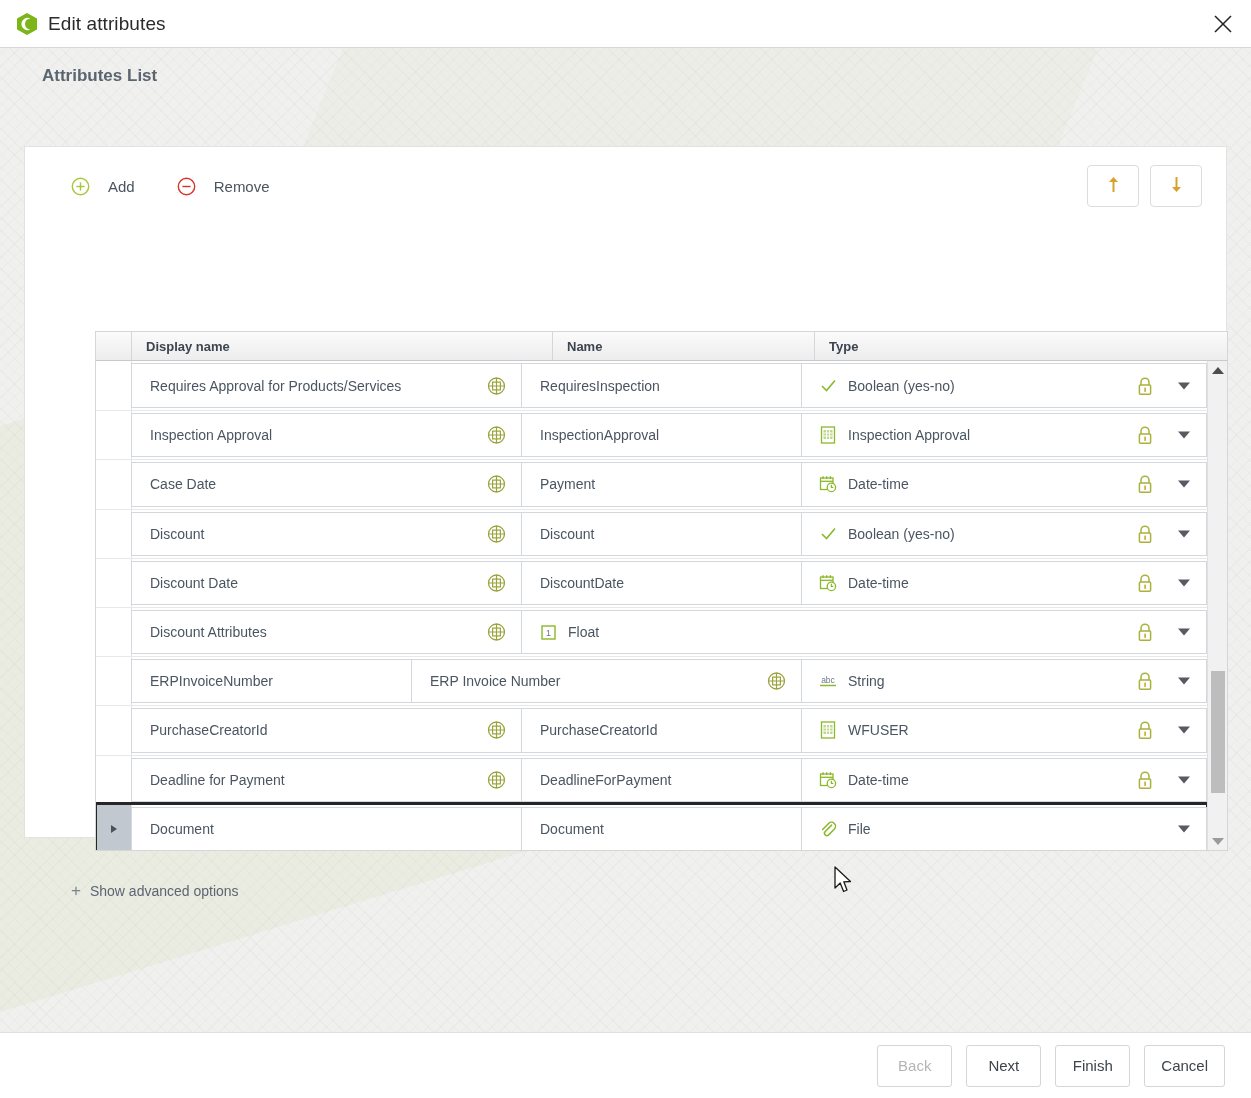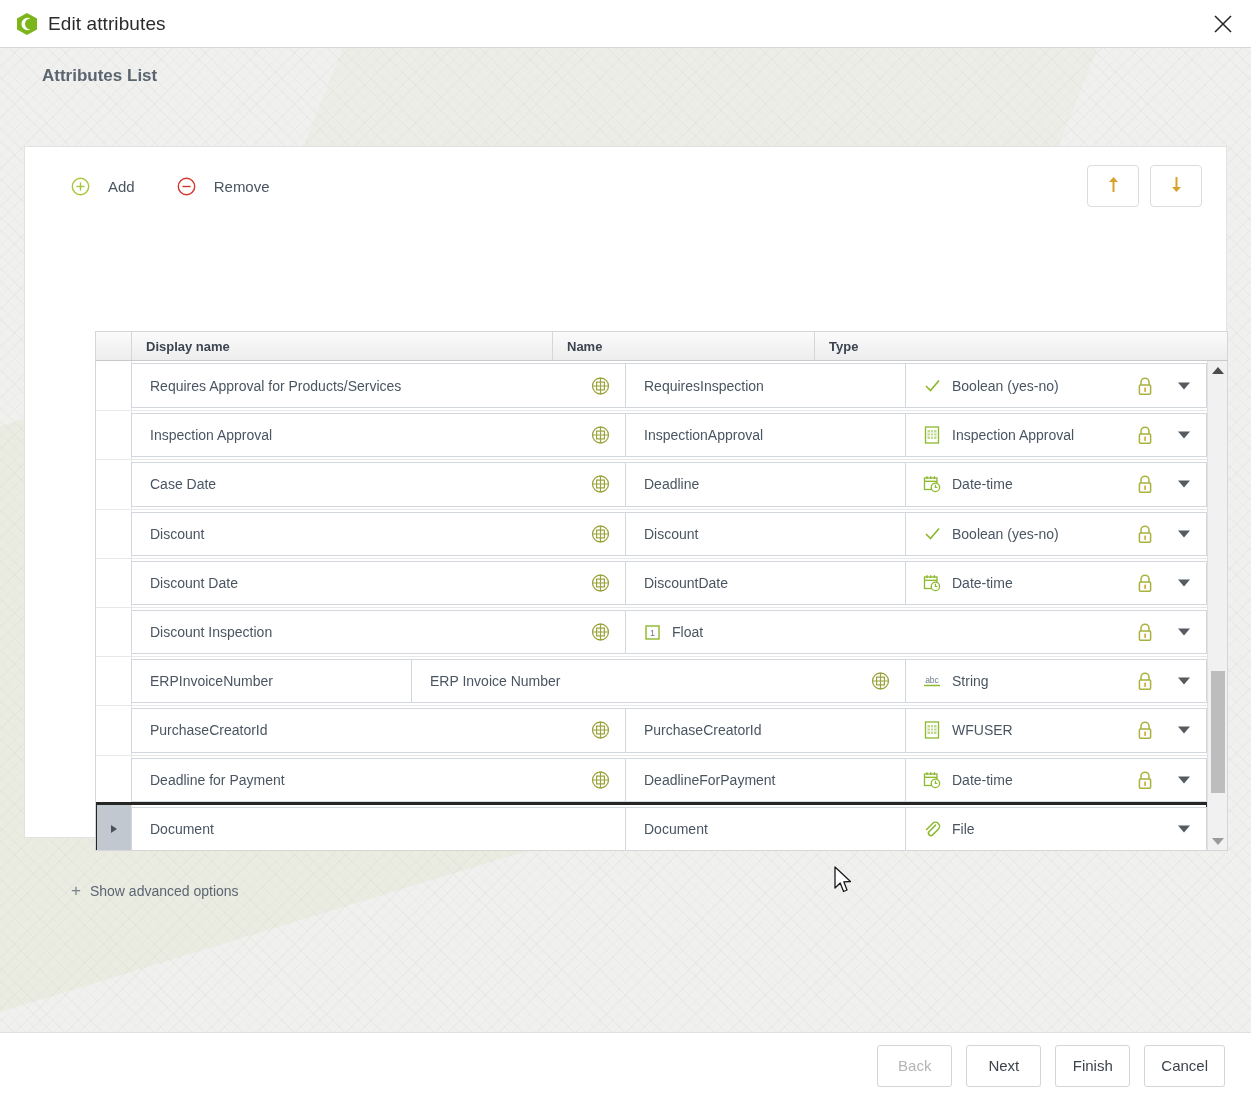--- a/index.html
+++ b/index.html
@@ -117,21 +117,21 @@
 
   .cell-sel {
     width:36px; background:#ffffff; border-right:1px solid #dfe3e8;
     display:flex; align-items:center; justify-content:center;
   }
   .cell-box {
     display:flex; align-items:center;
     border:1px solid #d3d8de; background:#fff;
     margin:2px 0; position:relative;
   }
-  .cell-disp { width:495px; padding-left:18px; margin-left:-1px; }
+  .cell-disp { width:391px; padding-left:18px; margin-left:-1px; }
   .cell-name { width:281px; padding-left:18px; margin-left:-1px; }
   .cell-type { flex:1; padding-left:16px; margin-left:-1px; }
 
   .cell-text { font-size:14px; color:#4a5562; white-space:nowrap; }
   .loc-icon { position:absolute; right:14px; top:50%; transform:translateY(-50%); display:flex; cursor:pointer;}
   .lock-icon { position:absolute; right:52px; top:50%; transform:translateY(-50%); display:flex;}
   .caret { position:absolute; right:16px; top:50%; transform:translateY(-50%);
            width:0;height:0;border-left:6px solid transparent;border-right:6px solid transparent;
            border-top:7px solid #555b61; cursor:pointer;}
   .type-icon { width:20px; margin-right:10px; display:flex; align-items:center; justify-content:center; }
@@ -334,21 +334,21 @@
                 <span class="loc-icon">
                   <svg width="21" height="21" viewBox="0 0 21 21">
                     <circle cx="10.5" cy="10.5" r="8" fill="none" stroke="#9aa33c" stroke-width="1.3"></circle>
                     <rect x="6.6" y="6.6" width="7.8" height="7.8" fill="none" stroke="#9aa33c" stroke-width="1.2"></rect>
                     <line x1="10.5" y1="2.6" x2="10.5" y2="18.4" stroke="#9aa33c" stroke-width="1.2"></line>
                     <line x1="2.6" y1="10.5" x2="18.4" y2="10.5" stroke="#9aa33c" stroke-width="1.2"></line>
                   </svg>
                 </span>
               </div>
               <div class="cell-box cell-name">
-                <span class="cell-text">Deadline</span>
+                <span class="cell-text">Payment</span>
               </div>
               <div class="cell-box cell-type">
                 <span class="type-icon">
                   <svg width="18" height="18" viewBox="0 0 18 18">
                     <rect x="1.5" y="3" width="12.5" height="11.5" fill="#ffffff" stroke="#8cb82b" stroke-width="1.3"></rect>
                     <line x1="1.5" y1="6.3" x2="14" y2="6.3" stroke="#8cb82b" stroke-width="1.3"></line>
                     <line x1="4" y1="1.2" x2="4" y2="4" stroke="#8cb82b" stroke-width="1.4"></line>
                     <line x1="7.7" y1="1.2" x2="7.7" y2="4" stroke="#8cb82b" stroke-width="1.4"></line>
                     <line x1="11.4" y1="1.2" x2="11.4" y2="4" stroke="#8cb82b" stroke-width="1.4"></line>
                     <circle cx="12.4" cy="12.4" r="4.2" fill="#ffffff" stroke="#8cb82b" stroke-width="1.3"></circle>
@@ -434,21 +434,21 @@
                     <rect x="3.4" y="9" width="11.2" height="9.3" fill="#ffffff" stroke="#a8b23c" stroke-width="1.5" rx="1"></rect>
                     <rect x="8.3" y="11.6" width="1.6" height="4.3" fill="#d8a22a"></rect>
                   </svg>
                 </span>
                 <span class="caret"></span>
               </div>
             </div>
             <div class="row">
               <div class="cell-sel"></div>
               <div class="cell-box cell-disp">
-                <span class="cell-text">Discount Inspection</span>
+                <span class="cell-text">Discount Attributes</span>
                 <span class="loc-icon">
                   <svg width="21" height="21" viewBox="0 0 21 21">
                     <circle cx="10.5" cy="10.5" r="8" fill="none" stroke="#9aa33c" stroke-width="1.3"></circle>
                     <rect x="6.6" y="6.6" width="7.8" height="7.8" fill="none" stroke="#9aa33c" stroke-width="1.2"></rect>
                     <line x1="10.5" y1="2.6" x2="10.5" y2="18.4" stroke="#9aa33c" stroke-width="1.2"></line>
                     <line x1="2.6" y1="10.5" x2="18.4" y2="10.5" stroke="#9aa33c" stroke-width="1.2"></line>
                   </svg>
                 </span>
               </div>
               <div class="cell-box cell-type">

